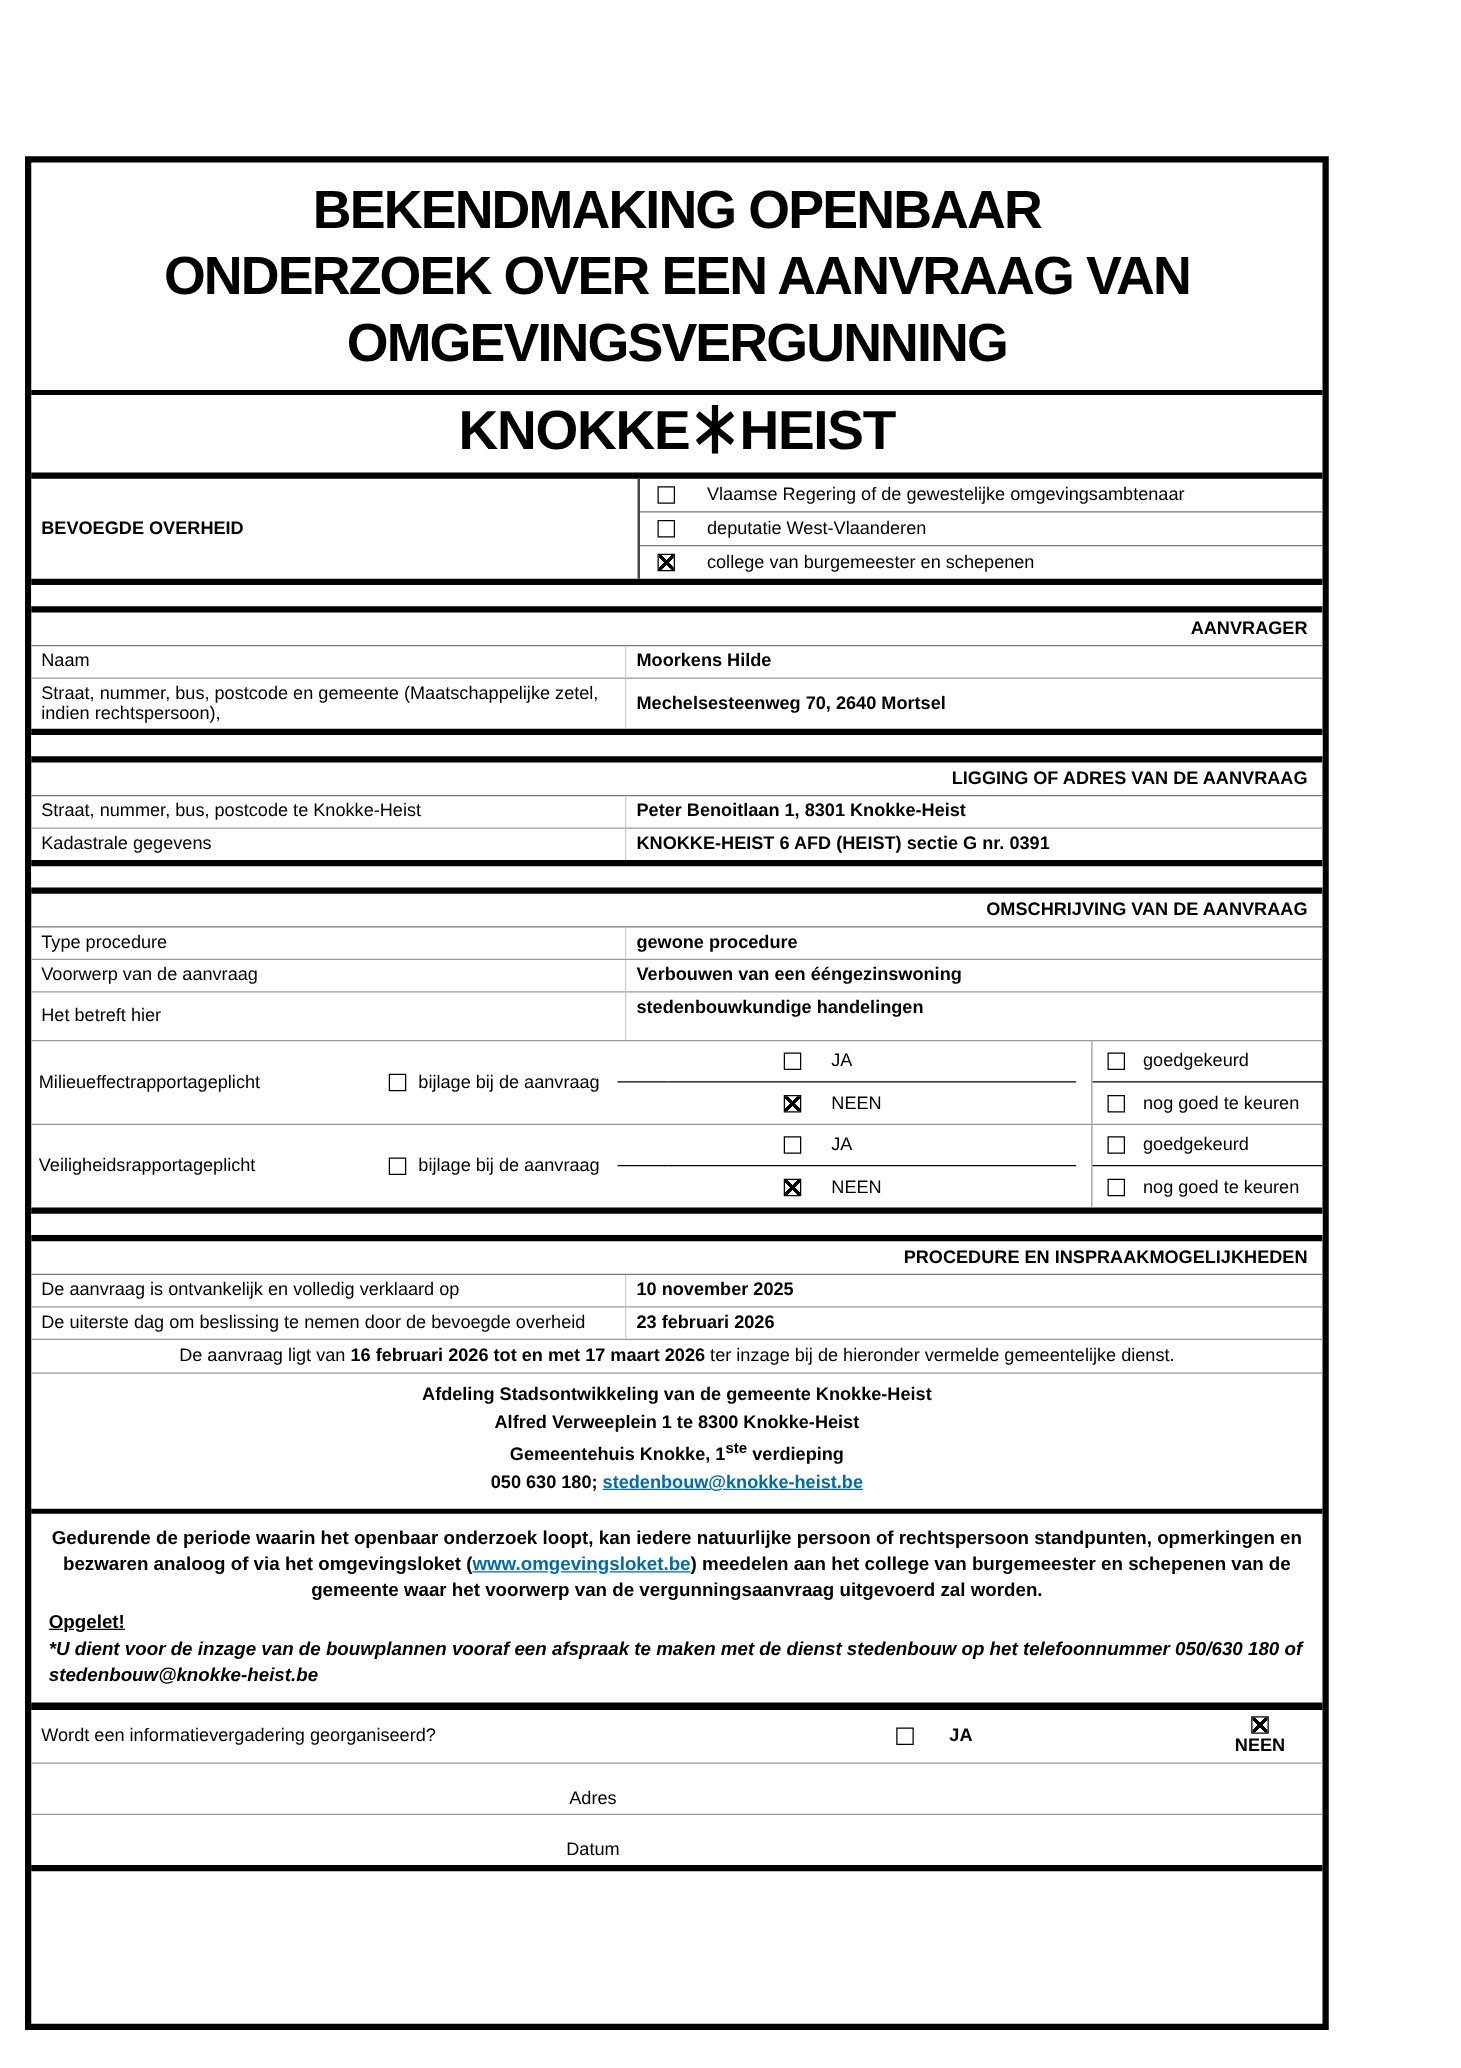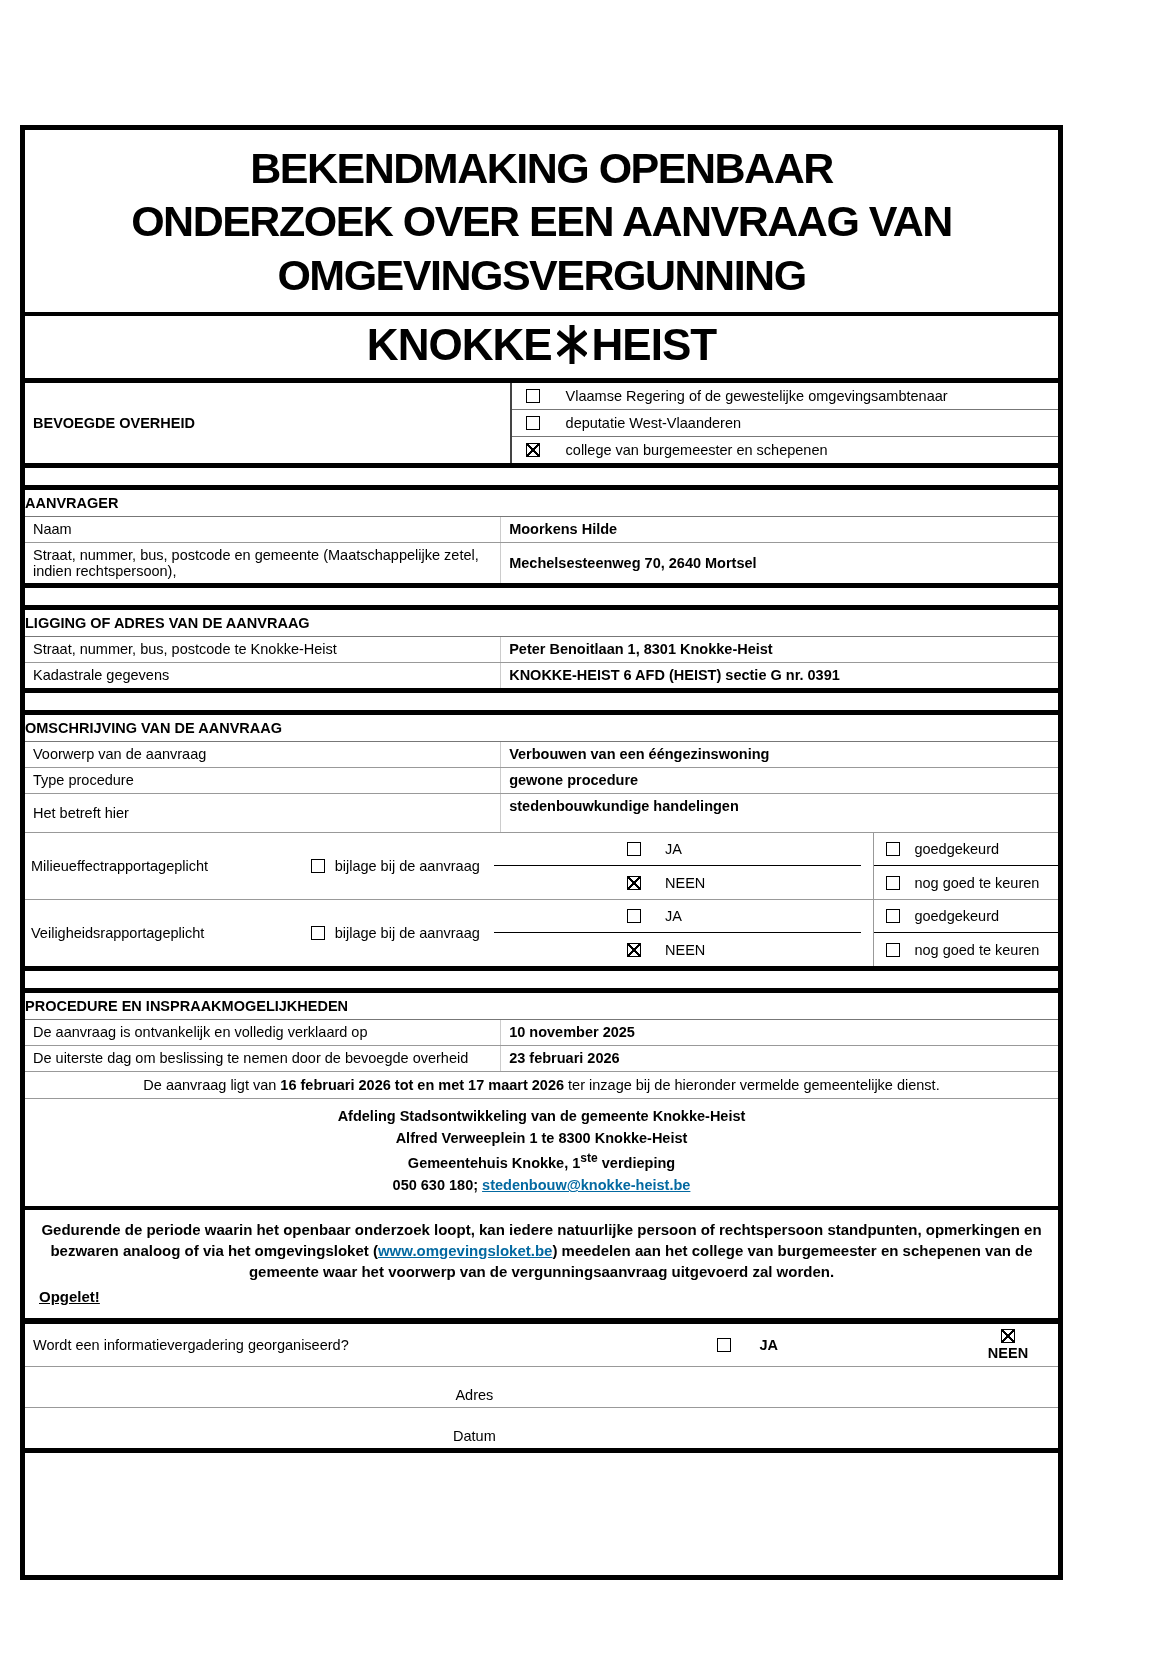--- a/index.html
+++ b/index.html
@@ -9,21 +9,21 @@
 
   
   .title-block { border-bottom:4px solid #000; text-align:center; padding:12px 24px 10px; }
   .title-line { font-weight:bold; font-size:43px; line-height:1.24; letter-spacing:-1.5px; }
   .logo-block { border-bottom:5px solid #000; display:flex; justify-content:center; align-items:center; padding:4px 0 8px; }
   .logo-text { font-weight:bold; font-size:44px; letter-spacing:-1px; }
   .logo-mark { margin:0 5px; display:inline-block; }
 
   
   .band { height:17px; border-top:5px solid #000; border-bottom:5px solid #000; background:#fff; }
-  .sec-header { font-weight:bold; font-size:14.5px; padding:5px 0; border-bottom:1px solid #777; }
+  .sec-header { font-weight:bold; font-size:14.5px; padding:5px 12px; border-bottom:1px solid #777;text-align:right; }
   .row { display:flex; font-size:14.5px; min-height:25px; }
   .row + .row { border-top:1px solid #999; }
   .row-label { width:46%; padding:4px 10px 4px 8px; display:flex; align-items:center; box-sizing:border-box; }
   .row-value { flex:1; padding:4px 8px; font-weight:bold; display:flex; align-items:center; border-left:1px solid #ccc; }
 
   
   .checkbox { display:inline-block; width:12px; height:12px; border:1.6px solid #000; background:#fff; flex:none; box-sizing:content-box; }
   .checkbox.checked {
     background-image:
       linear-gradient(45deg, transparent 42%, #000 42%, #000 58%, transparent 58%),
@@ -136,26 +136,26 @@
         <div class="row-label">Kadastrale gegevens</div>
         <div class="row-value">KNOKKE-HEIST 6 AFD (HEIST) sectie G nr. 0391</div>
       </div>
     </div>
 
     <div class="band"></div>
 
     <div>
       <div class="sec-header">OMSCHRIJVING VAN DE AANVRAAG</div>
       <div class="row">
+        <div class="row-label">Type procedure</div>
+        <div class="row-value">gewone procedure</div>
+      </div>
+      <div class="row">
         <div class="row-label">Voorwerp van de aanvraag</div>
         <div class="row-value">Verbouwen van een ééngezinswoning</div>
-      </div>
-      <div class="row">
-        <div class="row-label">Type procedure</div>
-        <div class="row-value">gewone procedure</div>
       </div>
       <div class="row" style="min-height:38px;">
         <div class="row-label">Het betreft hier</div>
         <div class="row-value" style="align-items:flex-start;">stedenbouwkundige handelingen</div>
       </div>
 
       <div class="rr">
         <div class="rr-label">Milieueffectrapportageplicht</div>
         <div class="rr-bijlage">
           <span class="checkbox"></span>
@@ -233,20 +233,21 @@
         <div>Afdeling Stadsontwikkeling van de gemeente Knokke-Heist</div>
         <div>Alfred Verweeplein 1 te 8300 Knokke-Heist</div>
         <div><span>Gemeentehuis Knokke, 1</span><sup>ste</sup><span> verdieping</span></div>
         <div><span>050 630 180; </span><a class="link">stedenbouw@knokke-heist.be</a></div>
       </div>
       <div class="bezwaar-block">
         <span>Gedurende de periode waarin het openbaar onderzoek loopt, kan iedere natuurlijke persoon of rechtspersoon standpunten, opmerkingen en bezwaren analoog of via het omgevingsloket (</span><a class="link">www.omgevingsloket.be</a><span>) meedelen aan het college van burgemeester en schepenen van de gemeente waar het voorwerp van de vergunningsaanvraag uitgevoerd zal worden.</span>
       </div>
       <div class="opgelet-block">
         <div class="opgelet">Opgelet!</div>
+        <div class="afspraak">*U dient voor de inzage van de bouwplannen vooraf een afspraak te maken met de dienst stedenbouw op het telefoonnummer 050/630 180 of stedenbouw@knokke-heist.be</div>
       </div>
 
       <div class="info-section">
         <div class="info-row">
           <div class="info-label">Wordt een informatievergadering georganiseerd?</div>
           <div class="info-ja">
             <span class="checkbox"></span>
             <span>JA</span>
           </div>
           <div class="info-neen">

